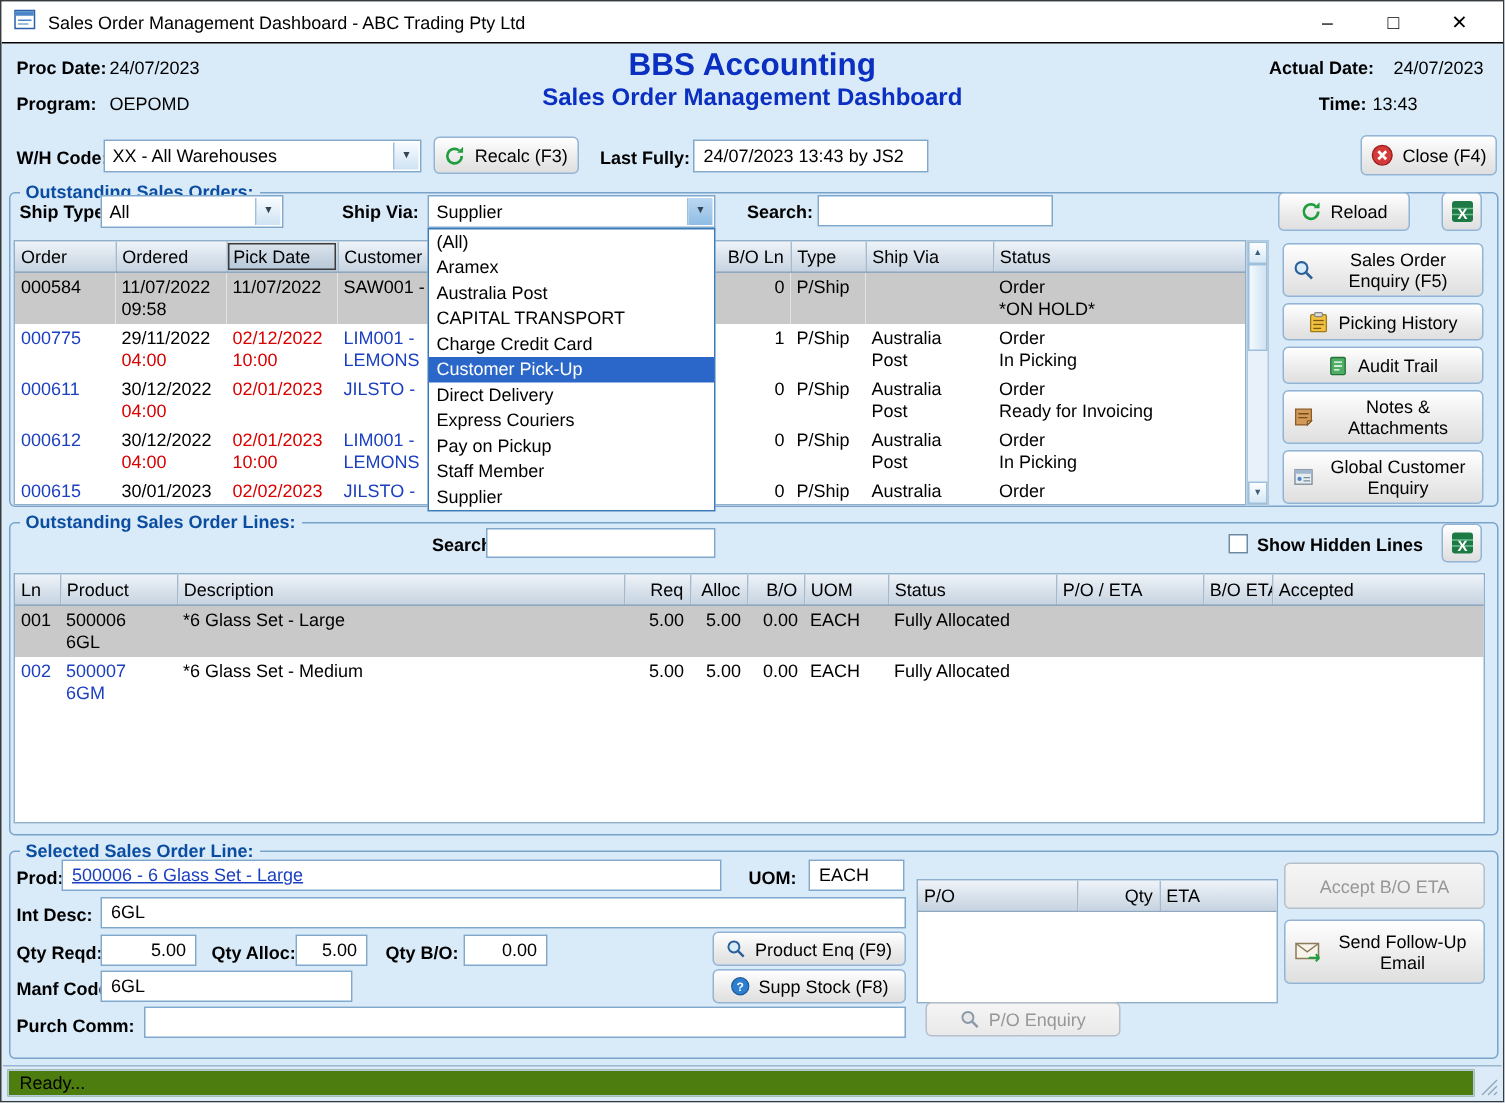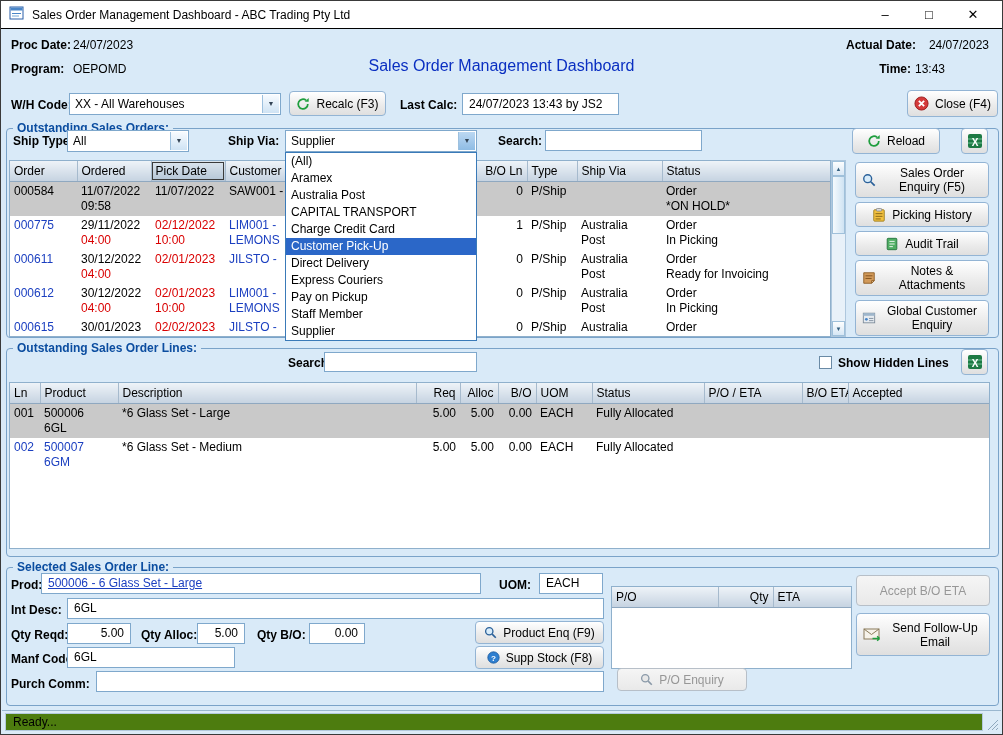--- a/index.html
+++ b/index.html
@@ -11,21 +11,21 @@
   .val{white-space:nowrap}
 
   
   .titlebar{position:absolute;left:0;top:0;right:0;height:28px;background:#fff;border-bottom:1px solid #000;display:flex;align-items:center;padding:0 8px;gap:7px}
   .tb-title{font-size:12px;white-space:nowrap}
   .tb-controls{margin-left:auto;display:flex;gap:2px}
   .tb-btn{width:42px;height:24px;display:flex;align-items:center;justify-content:center;font-size:13px;cursor:pointer}
 
   
   .app-title{position:absolute;left:0;right:0;top:31px;text-align:center;font-size:21px;font-weight:bold;color:#0a2fc1}
-  .app-subtitle{position:absolute;left:0;right:0;top:56px;text-align:center;font-size:16px;font-weight:normal;color:#0a2fc1}
+  .app-subtitle{position:absolute;left:0;right:0;top:56px;text-align:center;font-size:16px;font-weight:bold;color:#0a2fc1}
 
   
   .tbox{position:absolute;background:#fff;border:1px solid #7fa8cc;height:21px;font-size:12px;padding:1px 4px;font-family:inherit;color:#000}
   .panelbox{position:absolute;background:#fff;border:1px solid #7fa8cc;font-size:12px;padding:3px 6px;white-space:nowrap;overflow:hidden}
   .combo{position:absolute;background:#fff;border:1px solid #7fa8cc;height:22px;font-size:12px;line-height:20px;padding:0 20px 0 5px;cursor:pointer;white-space:nowrap;overflow:hidden}
   .combo .arr{position:absolute;right:1px;top:1px;bottom:1px;width:17px;background:linear-gradient(#f7fbff,#cfe3f4);border-left:1px solid #9dc0de;display:flex;align-items:center;justify-content:center;font-size:7px;color:#345}
   .combo.open .arr{background:linear-gradient(#bcd8f2,#8fbce4)}
   .btn{position:absolute;display:flex;align-items:center;justify-content:center;gap:6px;background:linear-gradient(#ffffff,#ececec 55%,#dfdfdf);border:1px solid #93b4d4;border-radius:4px;font-size:12px;cursor:pointer;padding:2px 6px;text-align:center;line-height:14px}
   .btn.dis{color:#979797;border-color:#b7bfc8;background:linear-gradient(#f5f5f5,#e9e9e9);cursor:default}
   .btn .ic{flex:0 0 auto;display:flex}
@@ -82,41 +82,42 @@
       <span class="tb-btn">–</span>
       <span class="tb-btn">□</span>
       <span class="tb-btn">✕</span>
     </span>
   </div>
 
   <span class="abs lbl" style="left:10px;top:37px">Proc Date:</span>
   <span class="abs val" style="left:72px;top:37px">24/07/2023</span>
   <span class="abs lbl" style="left:10px;top:61px">Program:</span>
   <span class="abs val" style="left:72px;top:61px">OEPOMD</span>
+  <div class="app-title">BBS Accounting</div>
   <div class="app-subtitle">Sales Order Management Dashboard</div>
   <span class="abs lbl" style="right:86px;top:37px">Actual Date:</span>
   <span class="abs val" style="right:13px;top:37px">24/07/2023</span>
   <span class="abs lbl" style="right:91px;top:61px">Time:</span>
   <span class="abs val" style="right:57px;top:61px">13:43</span>
 
   <span class="abs lbl" style="left:10px;top:97px">W/H Code:</span>
   <div class="combo" style="left:68px;top:92px;width:212px">
     <span>XX - All Warehouses</span>
     <span class="arr">▼</span>
   </div>
   <div class="btn" style="left:288px;top:90px;width:97px;height:25px">
     <span class="ic">
         <svg width="14" height="14" viewBox="0 0 16 16">
           <path d="M13.5 8a5.5 5.5 0 1 1-1.9-4.1" fill="none" stroke="#1f9e3e" stroke-width="2"></path>
           <path d="M14.5 1v4.5H10z" fill="#1f9e3e"></path>
         </svg>
       </span>
     <span>Recalc (F3)</span>
   </div>
-  <span class="abs lbl" style="left:399px;top:97px">Last Calc:</span>
+  <span class="abs lbl" style="left:399px;top:97px">Last Fully:</span>
   <div class="panelbox" style="left:461px;top:92px;width:157px;height:22px">24/07/2023 13:43 by JS2</div>
   <div class="btn" style="left:906px;top:89px;width:91px;height:27px">
     <span class="ic">
         <svg width="15" height="15" viewBox="0 0 16 16">
           <circle cx="8" cy="8" r="7" fill="#d43a3a" stroke="#9c1c1c"></circle>
           <path d="M5.2 5.2l5.6 5.6M10.8 5.2l-5.6 5.6" stroke="#fff" stroke-width="2"></path>
         </svg>
       </span>
     <span>Close (F4)</span>
   </div>

